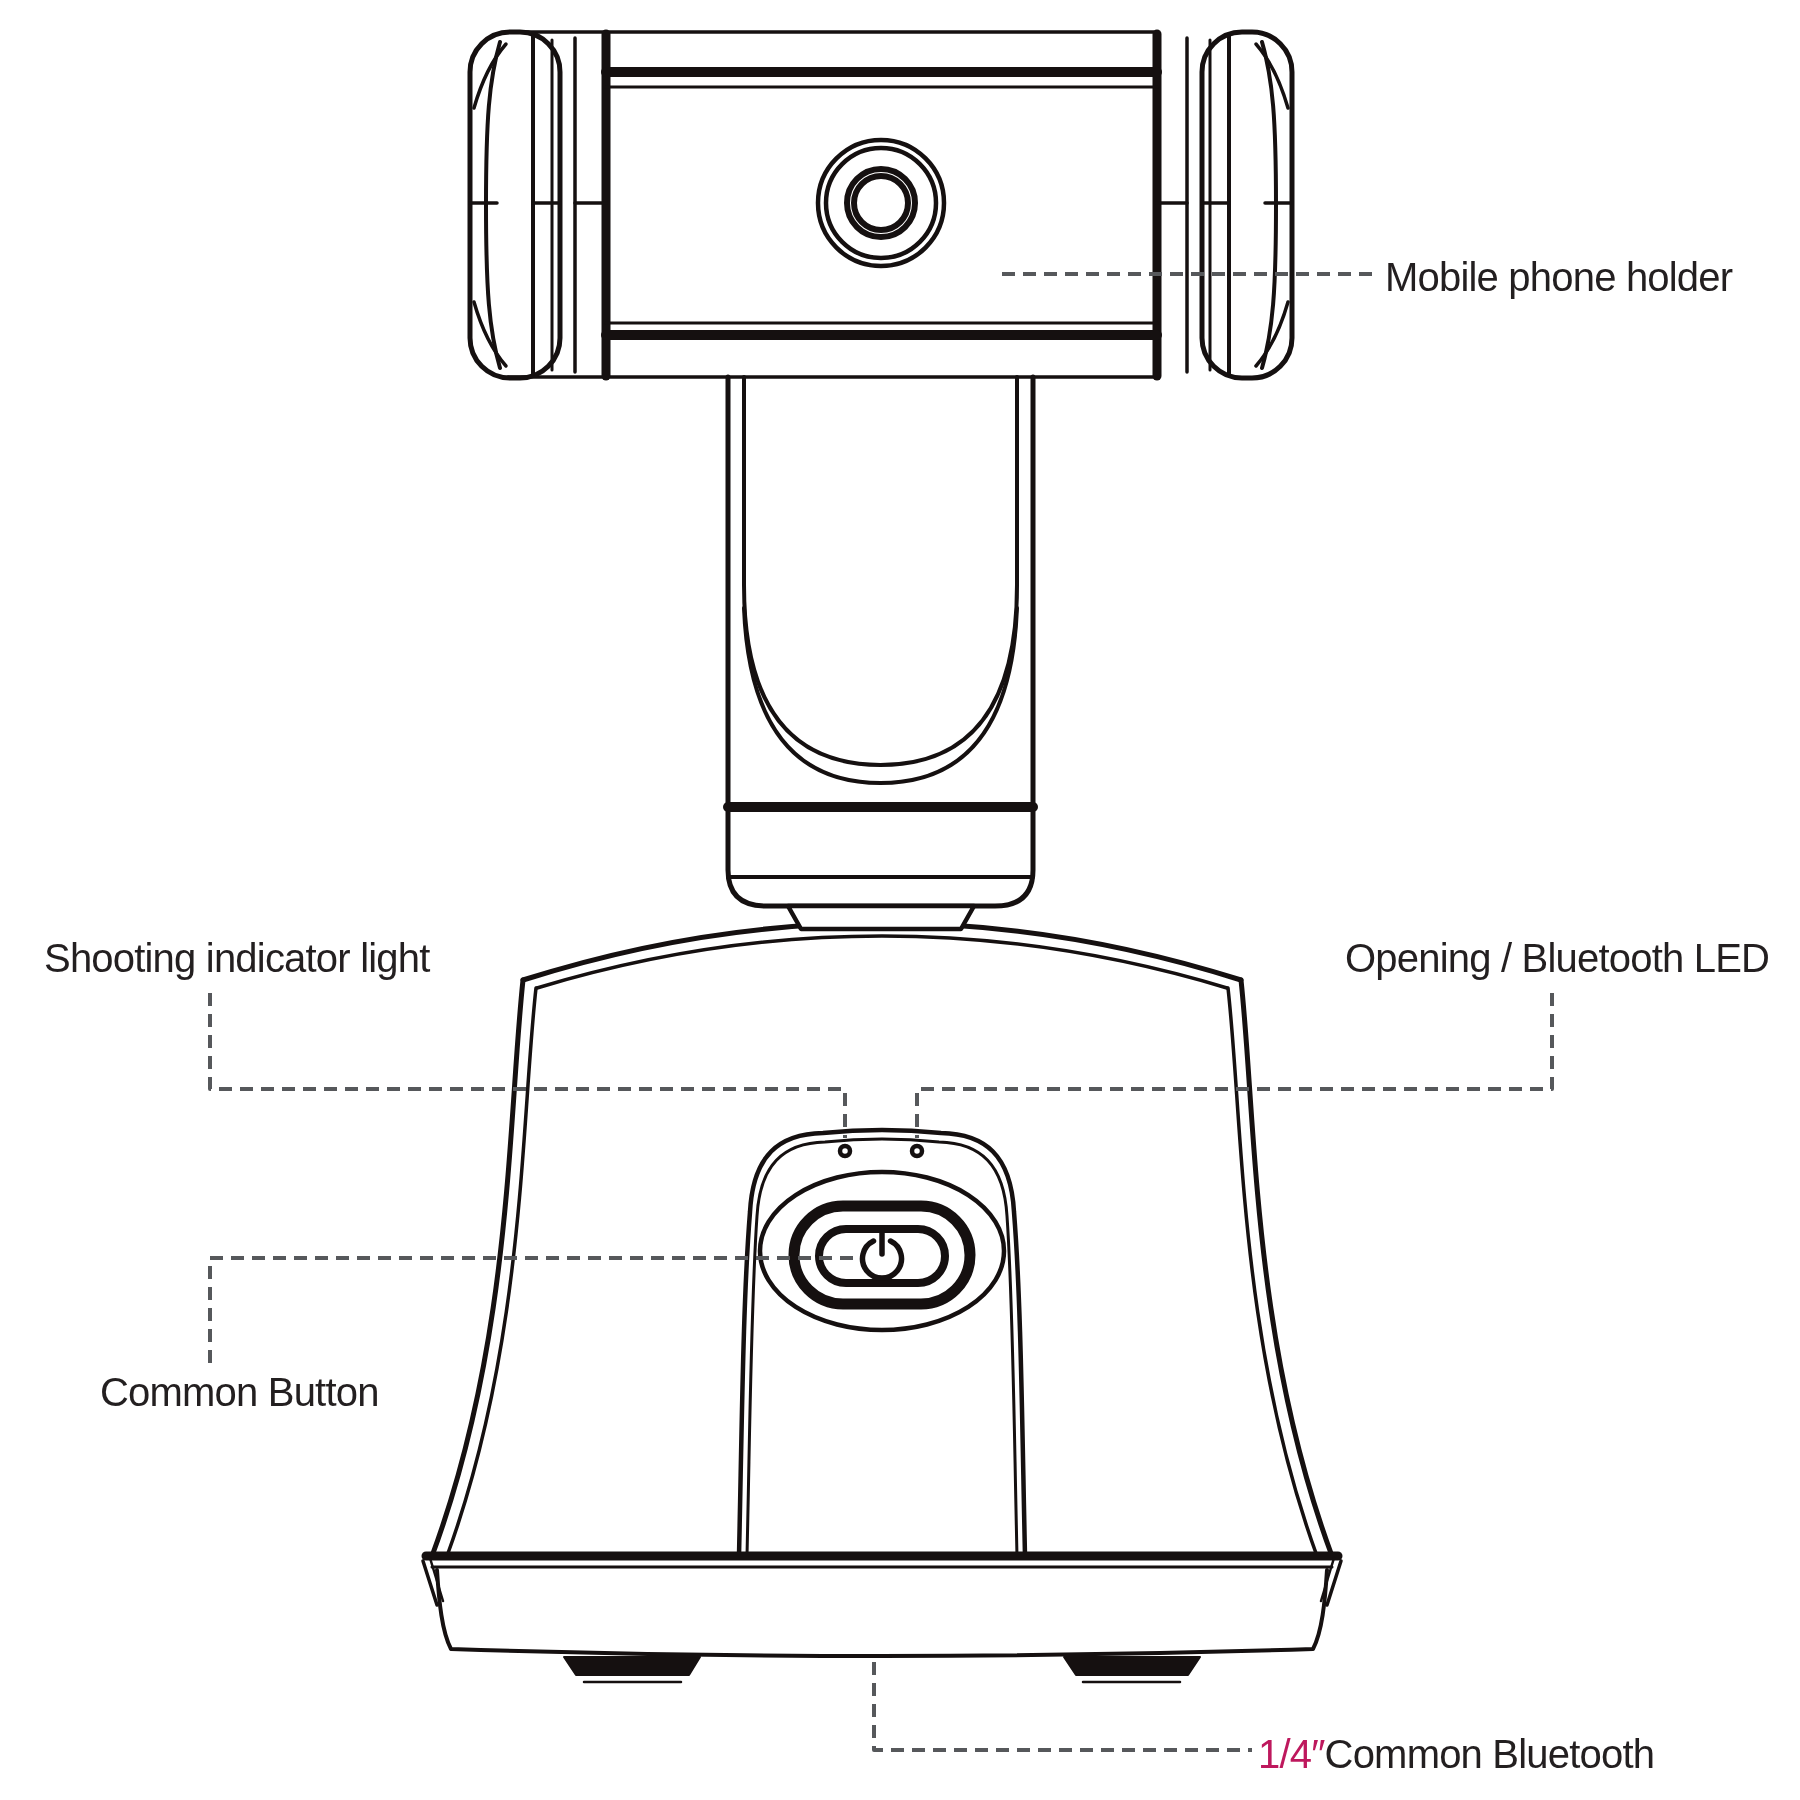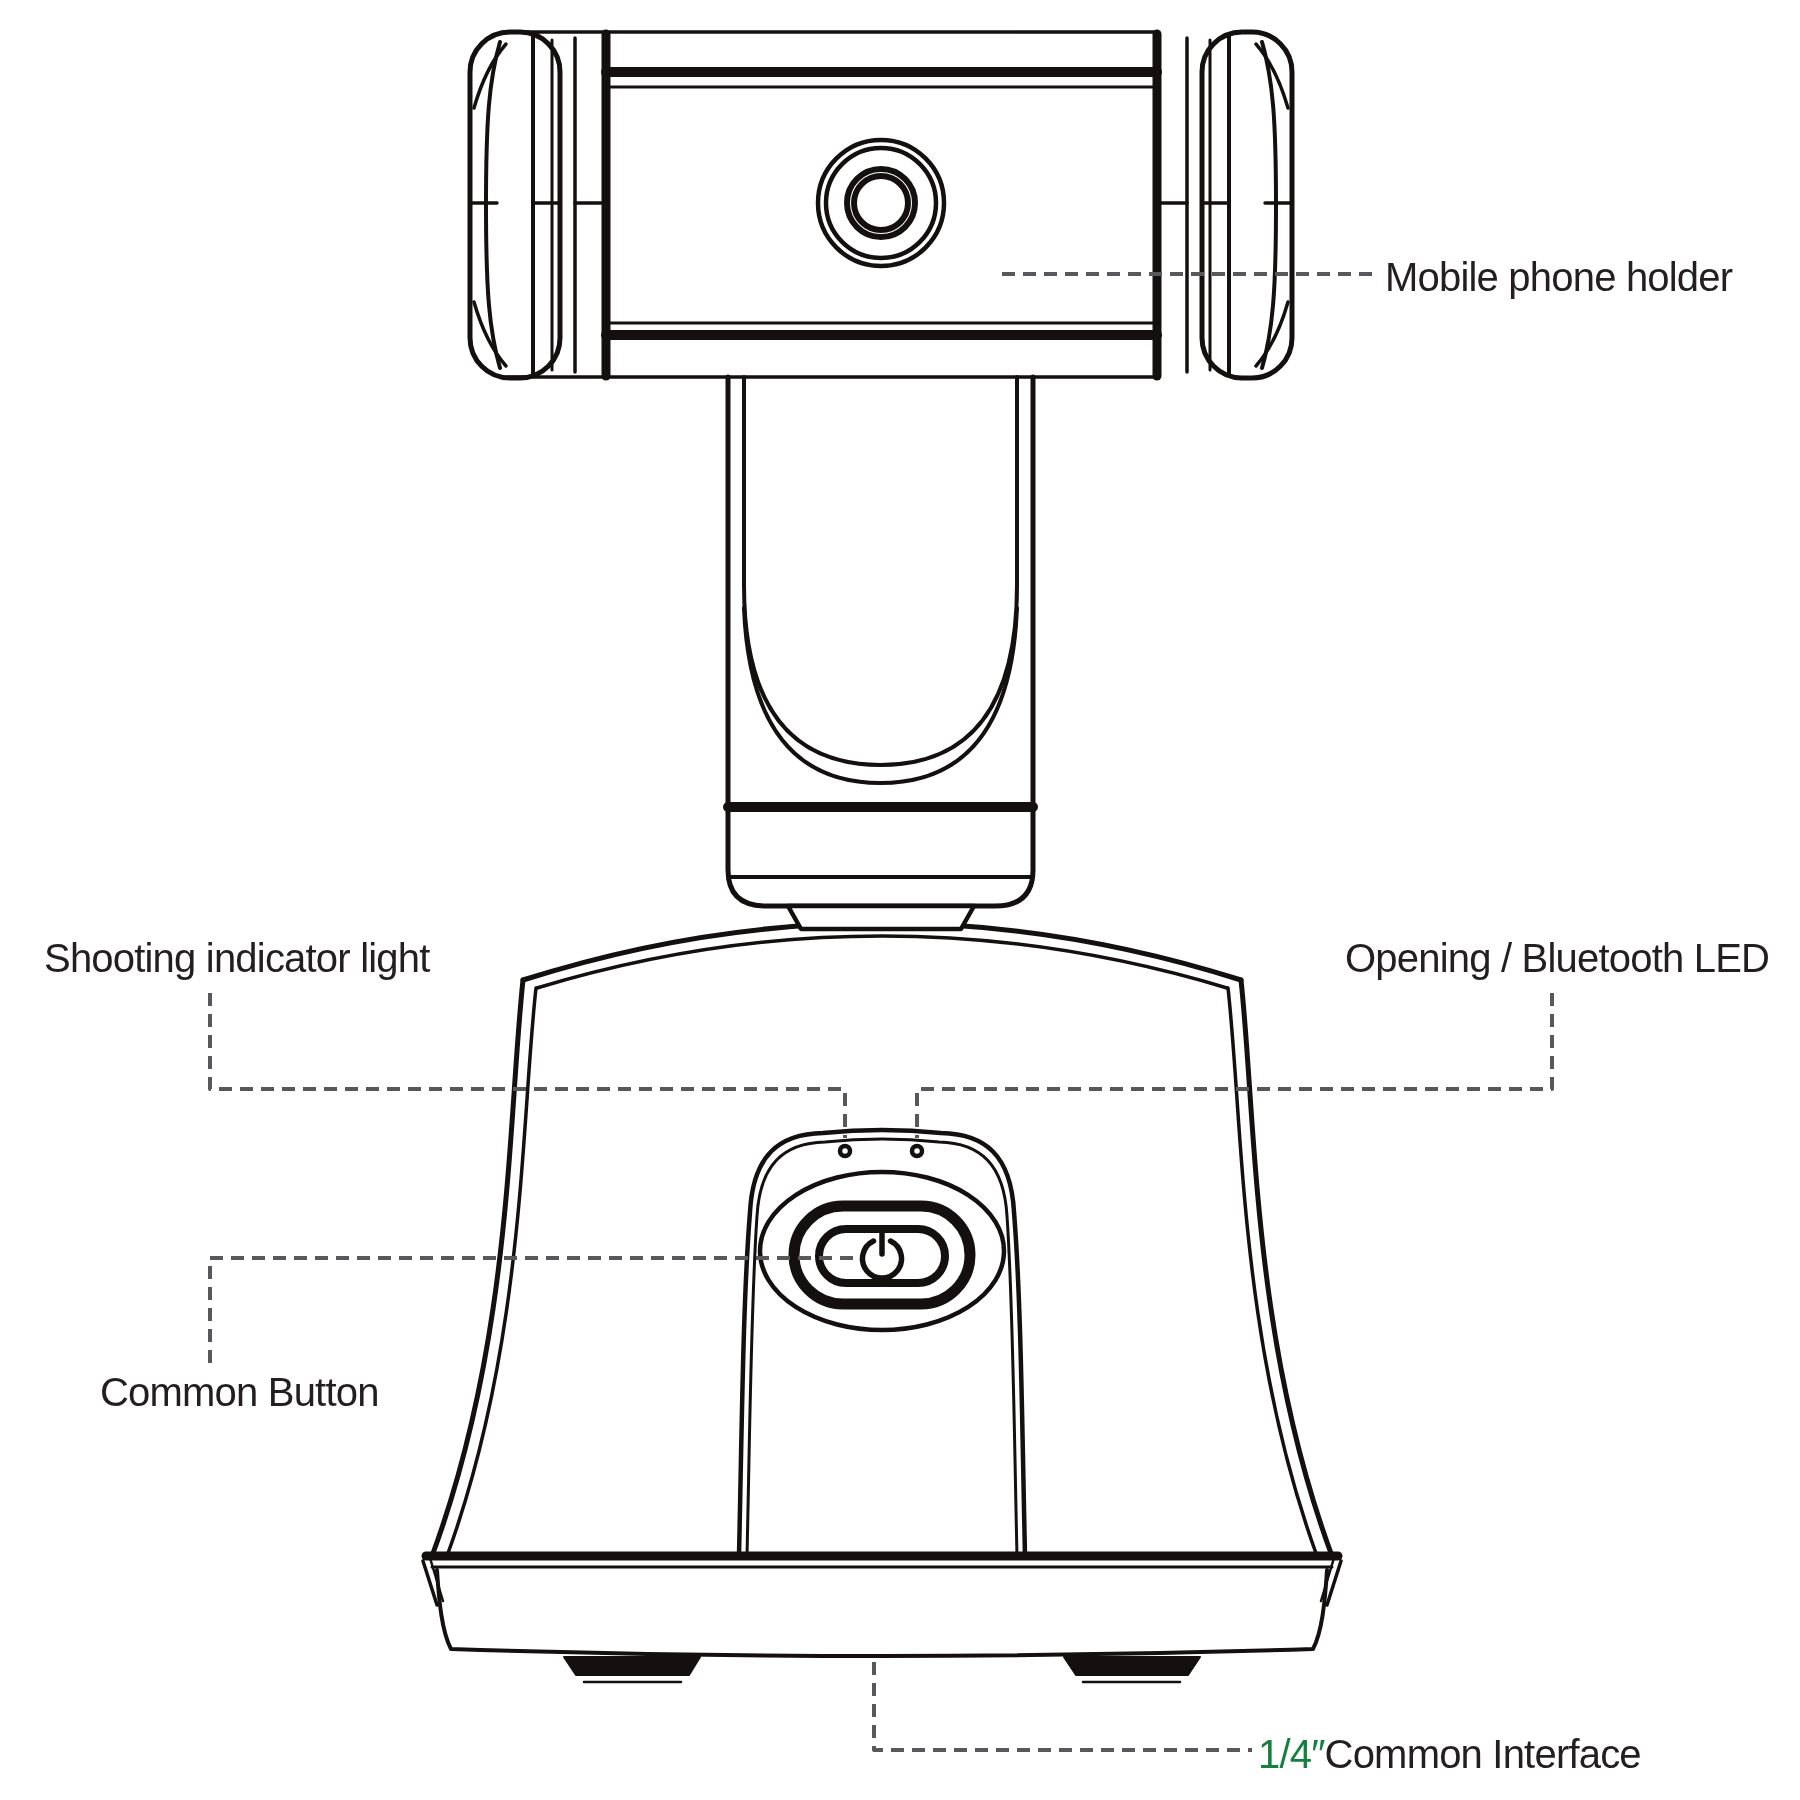--- a/index.html
+++ b/index.html
@@ -12,21 +12,21 @@
   }
   .stage svg{position:absolute;left:0;top:0;}
   .callout{
     position:absolute;
     font-size:40px;
     letter-spacing:-0.8px;
     line-height:40px;
     color:#231f20;
     white-space:nowrap;
   }
-  .callout .prefix{color:#15803d;text-align:center;}
+  .callout .prefix{color:#be185d;text-align:center;}
 </style>
 </head>
 <body>
 
 <div class="stage">
 
   <svg width="1800" height="1800" viewBox="0 0 1800 1800">
     <g fill="none" stroke="#151010" stroke-linecap="round" stroke-linejoin="round">
 
       <g>
@@ -143,16 +143,16 @@
 
   <div class="callout" style="left:1385px; top:257px;">Mobile phone holder</div>
 
   <div class="callout" style="left:44px; top:938px;">Shooting indicator light</div>
 
   <div class="callout" style="left:1345px; top:938px;">Opening / Bluetooth LED</div>
 
   <div class="callout" style="left:100px; top:1372px;">Common Button</div>
 
   <div class="callout" style="left:1258px; top:1734px;">
-    <span class="prefix">1/4″</span><span>Common Interface</span>
+    <span class="prefix">1/4″</span><span>Common Bluetooth</span>
   </div>
 
 </div>
 
 </body></html>

